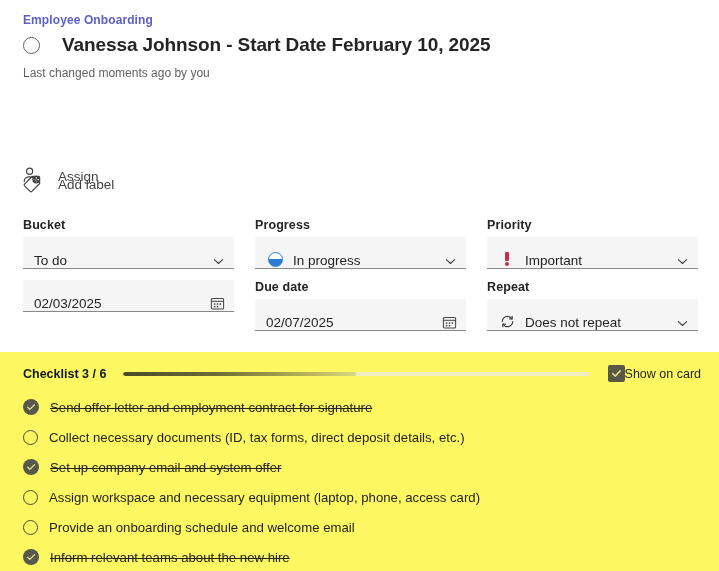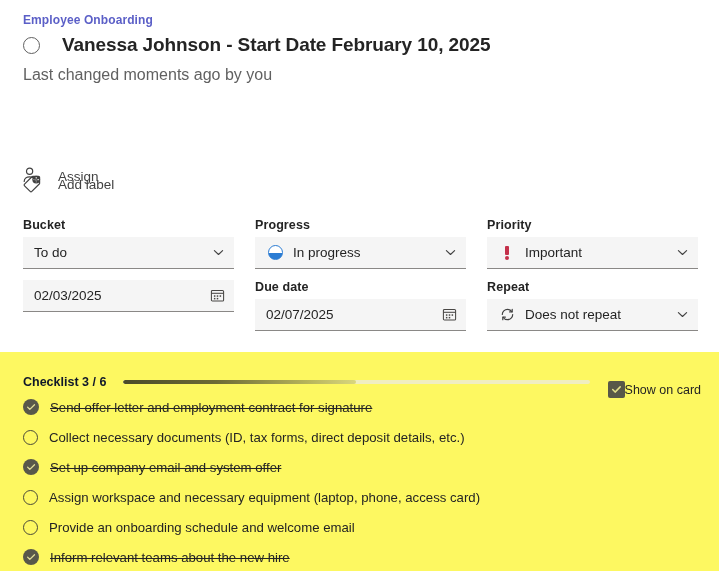--- a/index.html
+++ b/index.html
@@ -56,21 +56,21 @@
     font-weight: 700;
     color: #242424;
     letter-spacing: -0.1px;
     white-space: nowrap;
   }
 
   .subtitle {
     position: absolute;
     left: 23px;
     top: 66px;
-    font-size: 16px;
+    font-size: 12px;
     color: #616161;
   }
 
   
   .action-row {
     position: absolute;
     left: 20px;
     display: flex;
     align-items: center;
     gap: 14px;
@@ -114,21 +114,21 @@
     margin-bottom: 5px;
     letter-spacing: .1px;
   }
   .field-control {
     height: 32px;
     background: #f5f5f5;
     border: none;
     border-bottom: 1px solid #8a8886;
     box-sizing: border-box;
     display: flex;
-    align-items: center;
+    align-items: flex-end;
     padding: 0 9px 0 11px;
     cursor: pointer;
   }
   .field-value {
     font-size: 13.5px;
     color: #242424;
     flex: 1 1 auto;
     white-space: nowrap;
     overflow: hidden;
   }
@@ -230,21 +230,20 @@
     left: 0; top: 0; bottom: 0;
     width: 50%;
     background: linear-gradient(to right, #4a4a2a 0%, #6d6b35 40%, #b8b55c 80%, #d8d67e 100%);
     border-radius: 2px;
   }
   .cl-show {
     display: flex;
     align-items: center;
     flex: 0 0 auto;
     cursor: pointer;
-    margin-top: 16px;
   }
   .cl-show-box {
     width: 17px;
     height: 17px;
     background: #585848;
     border-radius: 2px;
     display: flex;
     align-items: center;
     justify-content: center;
     flex: 0 0 auto;

